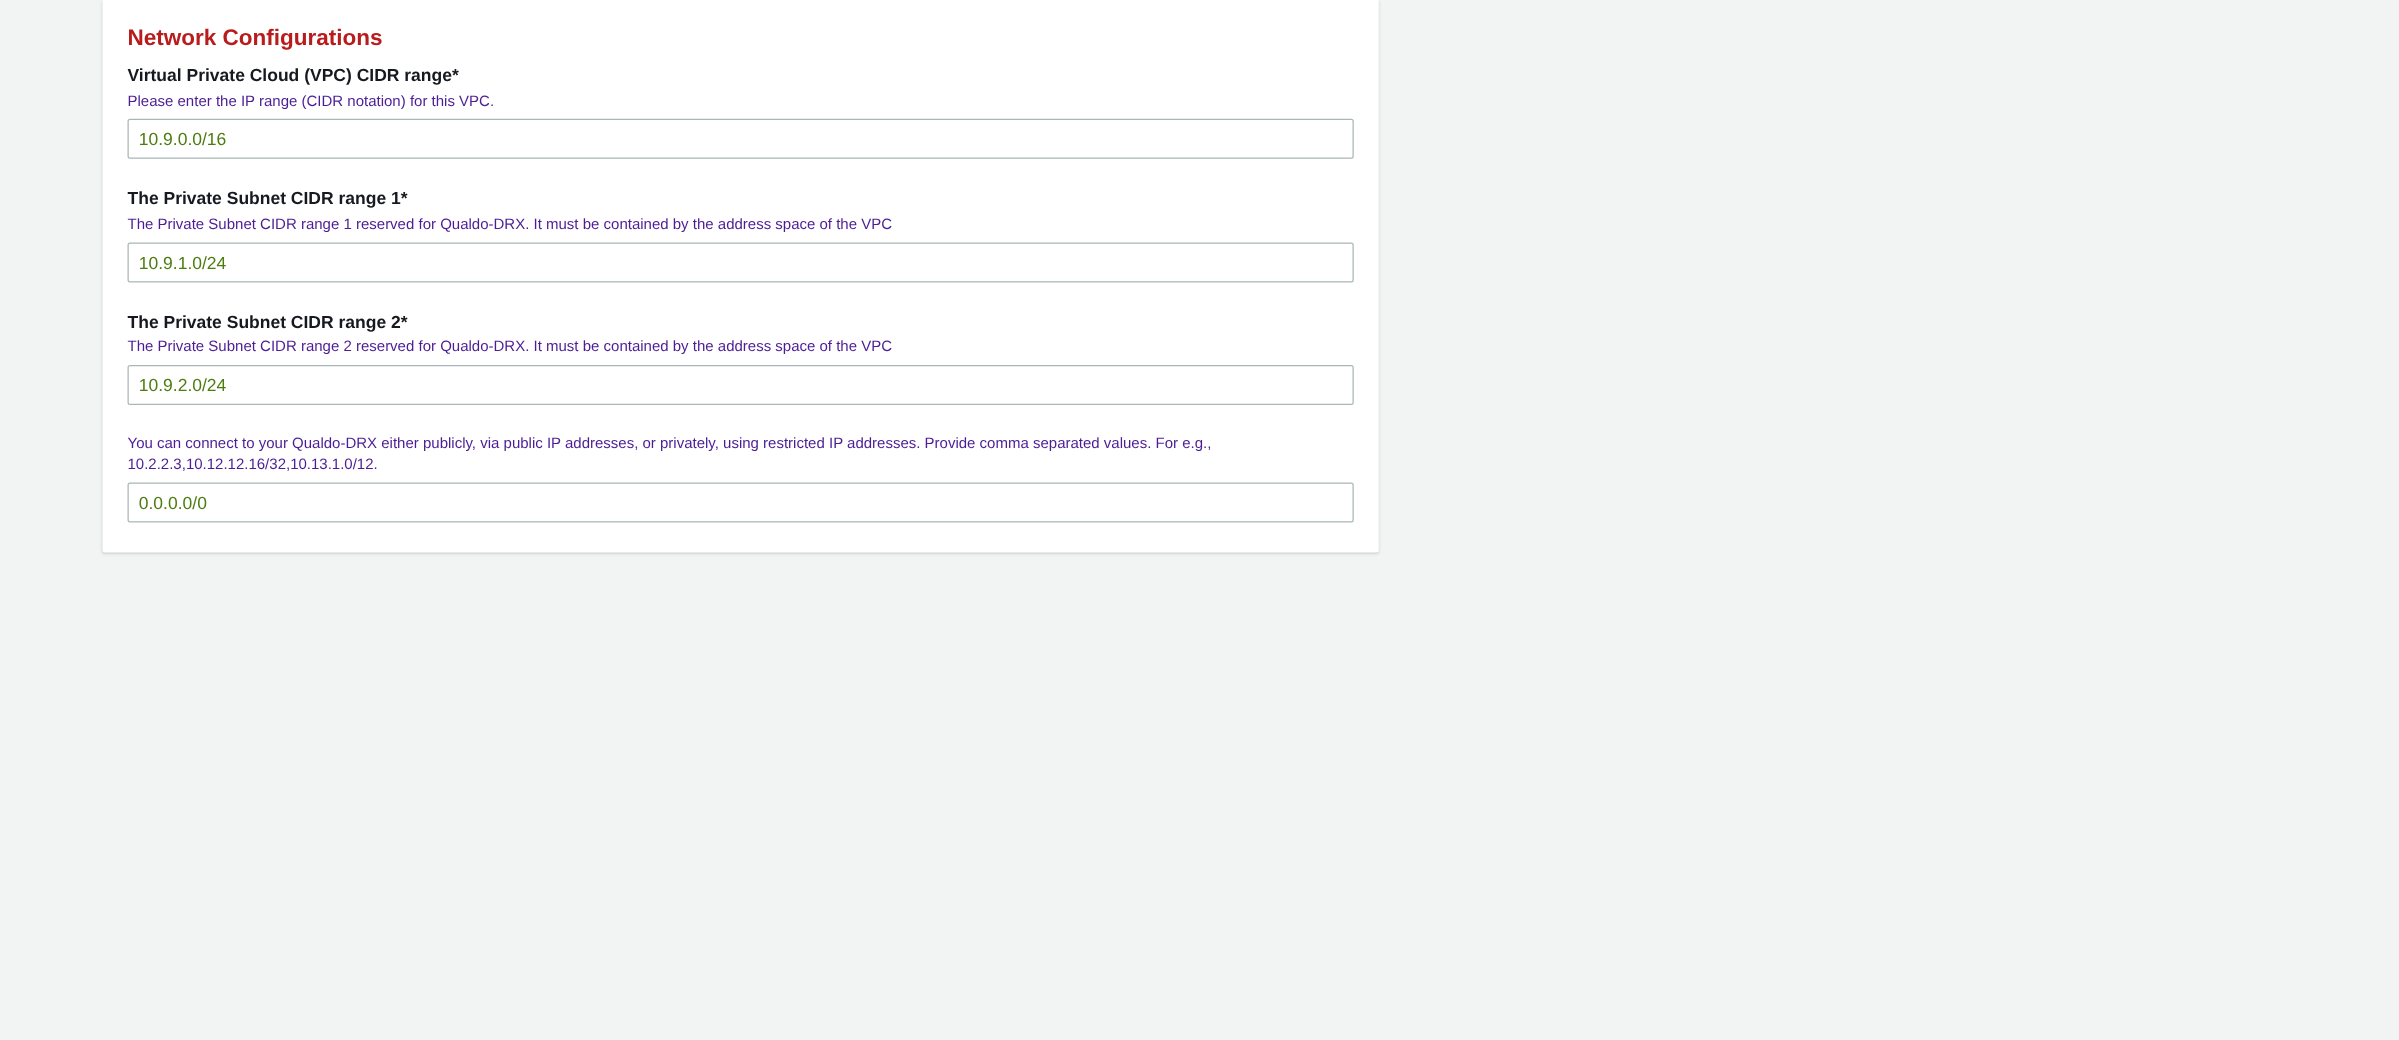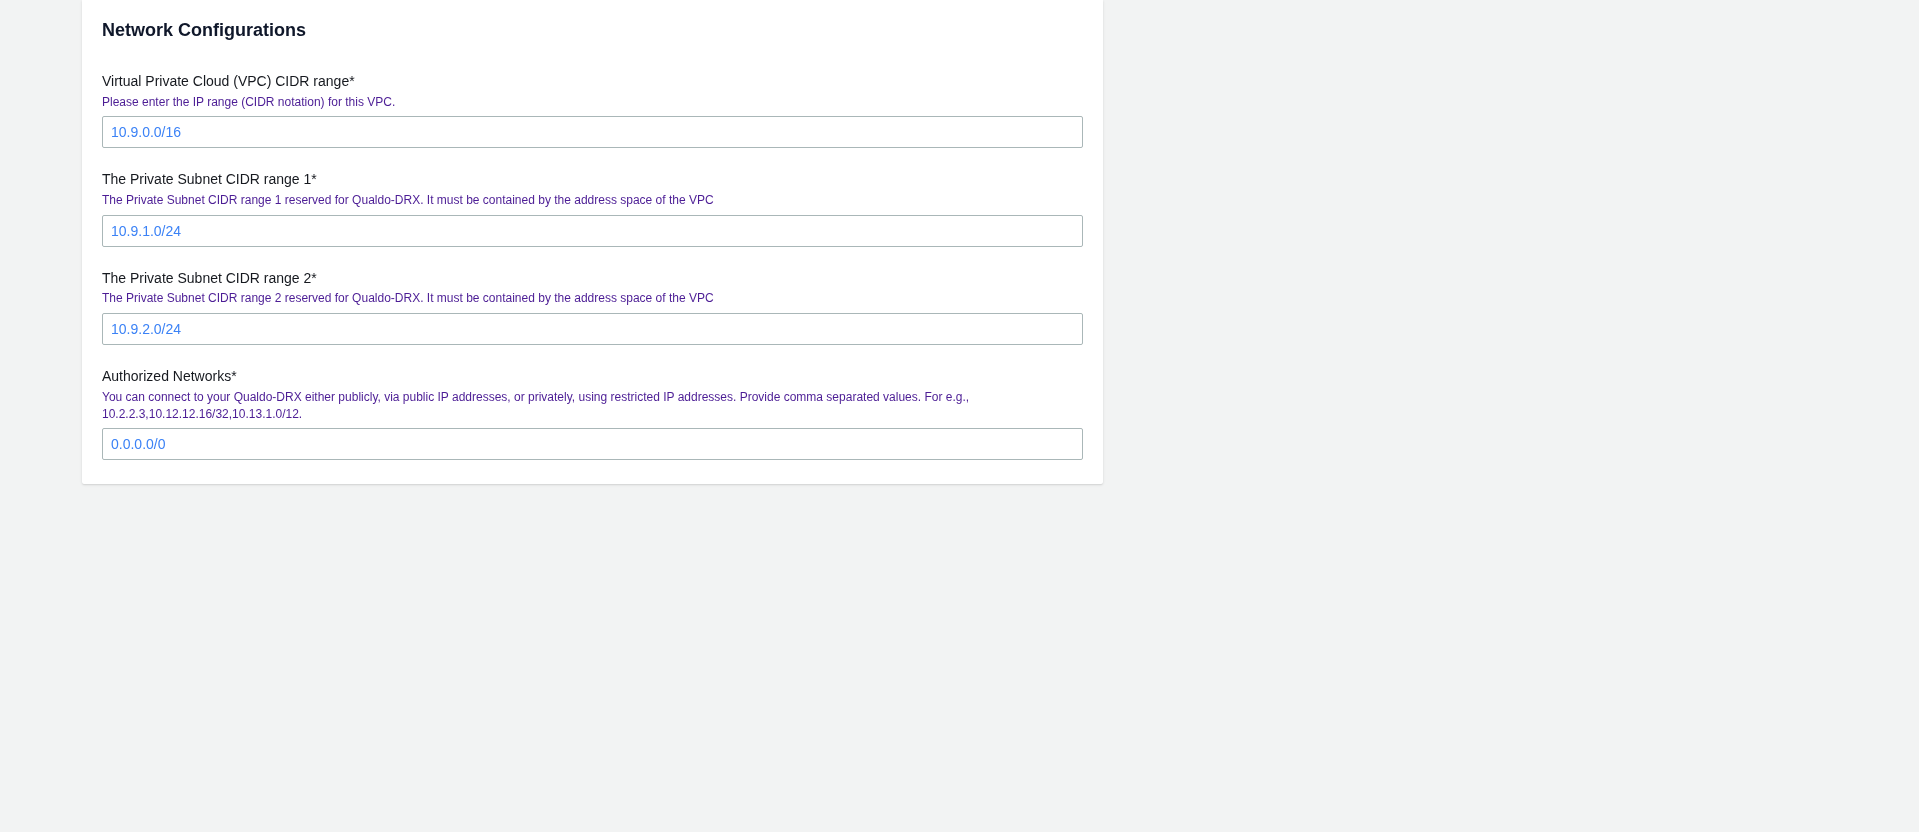--- a/index.html
+++ b/index.html
@@ -19,48 +19,48 @@
       margin-left: 82px;
       margin-top: 0;
       width: 1021px;
       padding: 20px 20px 24px 20px;
       box-shadow: 0 1px 1px rgba(0,0,0,0.05), 0 1px 3px rgba(0,0,0,0.1);
       border-radius: 0 0 2px 2px;
     }
     .section-title {
       font-size: 18px;
       font-weight: 700;
-      color: #0f172a;
-      margin-bottom: 31px;
+      color: #b91c1c;
+      margin-bottom: 10px;
     }
     .field {
       margin-bottom: 22px;
     }
     .field:last-child {
       margin-bottom: 0;
     }
     .field-label {
       font-size: 14px;
       color: #16191f;
-      font-weight: 400;
+      font-weight: 700;
       line-height: 1.4;
     }
     .field-desc {
       font-size: 12px;
       color: #4c1d95;
       margin-top: 2px;
       margin-bottom: 6px;
       line-height: 1.4;
     }
     .field-input {
       width: 100%;
       height: 32px;
       padding: 4px 8px;
       font-size: 14px;
-      color: #3b82f6;
+      color: #4d7c0f;
       border: 1px solid #aab7b8;
       border-radius: 2px;
       background: #ffffff;
       font-family: inherit;
     }
   </style>
 </head>
 <body>
 
 <div class="container">
@@ -82,17 +82,16 @@
     <input type="text" class="field-input" value="10.9.1.0/24" style="">
   </div>
 
   <div class="field">
     <div class="field-label">The Private Subnet CIDR range 2*</div>
     <div class="field-desc">The Private Subnet CIDR range 2 reserved for Qualdo-DRX. It must be contained by the address space of the VPC</div>
     <input type="text" class="field-input" value="10.9.2.0/24" style="">
   </div>
 
   <div class="field">
-    <div class="field-label">Authorized Networks*</div>
     <div class="field-desc">You can connect to your Qualdo-DRX either publicly, via public IP addresses, or privately, using restricted IP addresses. Provide comma separated values. For e.g., 10.2.2.3,10.12.12.16/32,10.13.1.0/12.</div>
     <input type="text" class="field-input" value="0.0.0.0/0" style="">
   </div>
 </div>
 
 </body></html>

